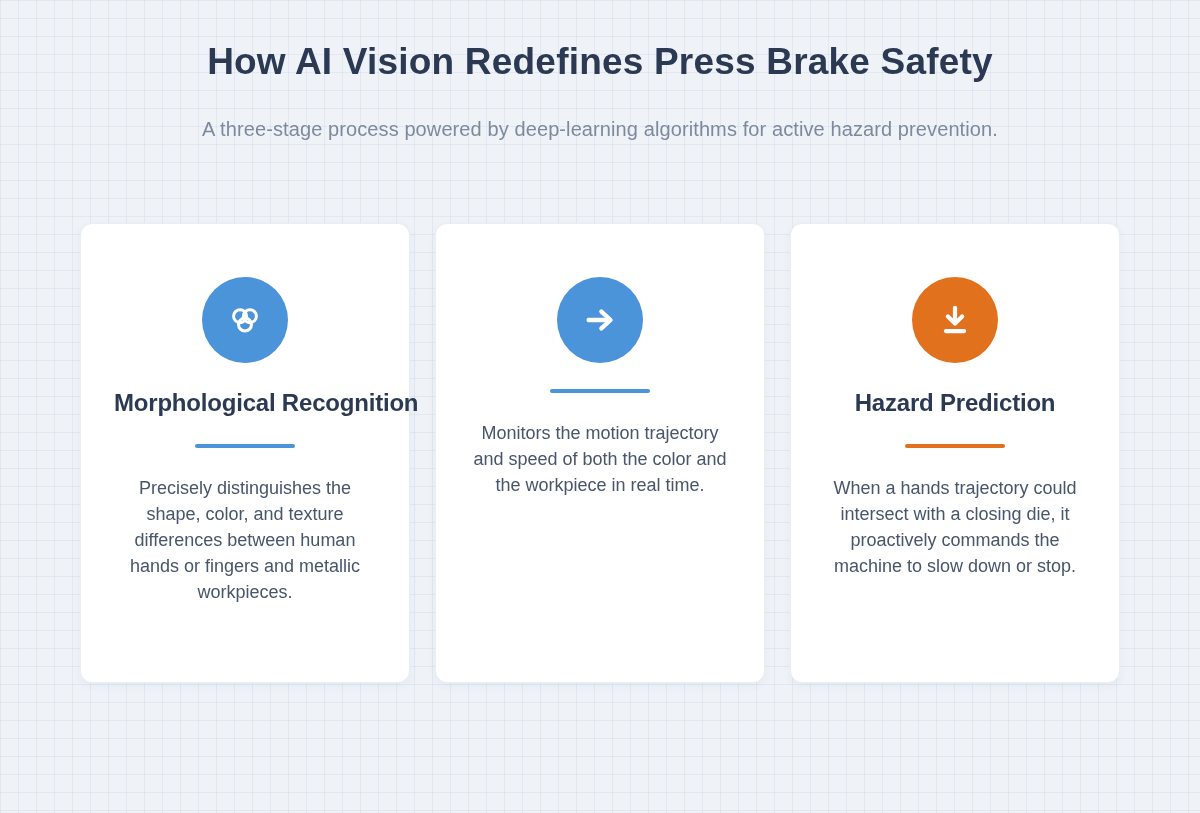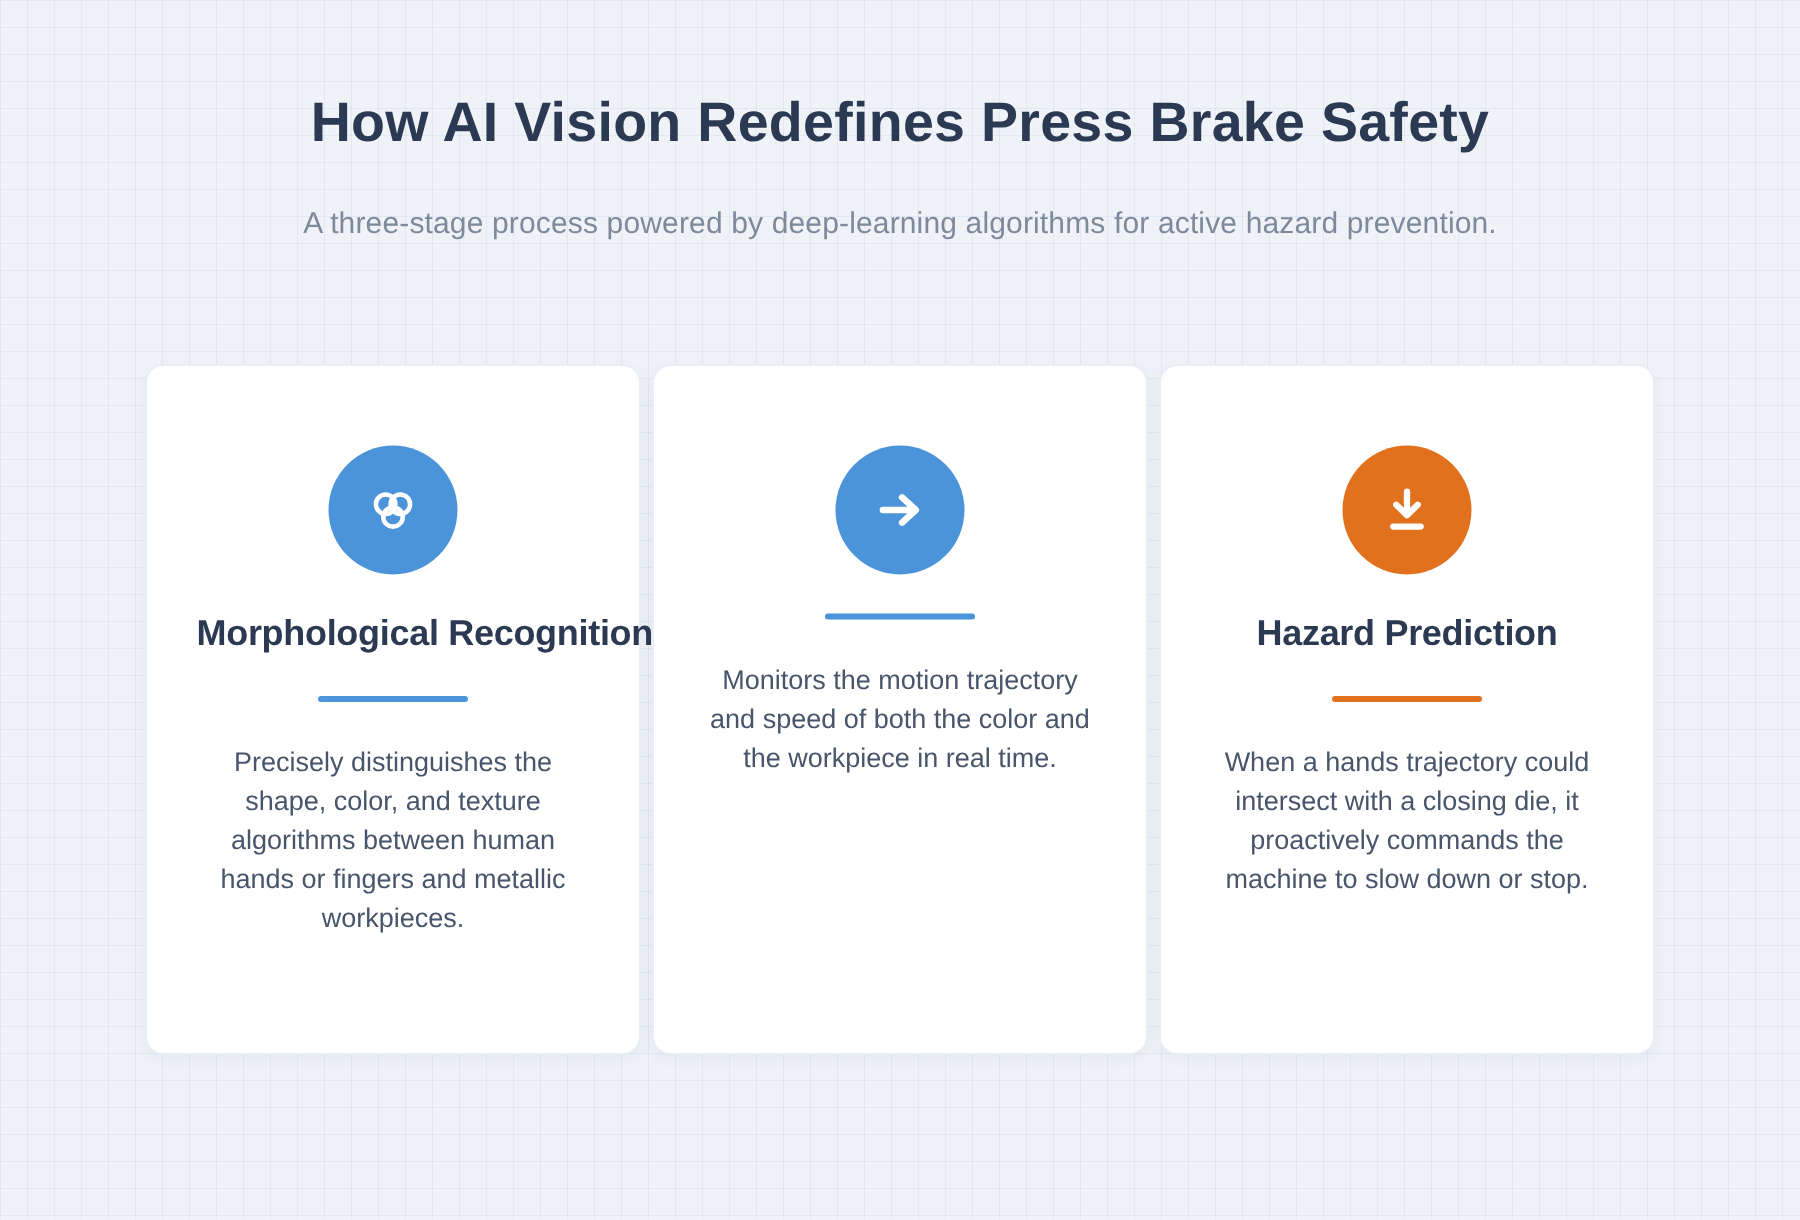--- a/index.html
+++ b/index.html
@@ -14,42 +14,42 @@
   body {
     background-color: #eff3f8;
     background-image:
       linear-gradient(to right, rgba(193,205,224,0.28) 1px, transparent 1px),
       linear-gradient(to bottom, rgba(193,205,224,0.28) 1px, transparent 1px);
     background-size: 18px 18px;
   }
 
   .header {
     text-align: center;
-    padding-top: 60px;
+    padding-top: 40px;
   }
 
   .page-title {
     font-size: 37px;
     font-weight: bold;
     color: #2b3a52;
     letter-spacing: 0.2px;
     line-height: 44px;
   }
 
   .page-subtitle {
     margin-top: 34px;
     font-size: 20px;
     color: #7e8a9c;
     letter-spacing: 0.1px;
   }
 
   .cards-row {
     display: flex;
     justify-content: center;
-    gap: 8px;
+    gap: 25px;
     margin-top: 82px;
   }
 
   .card {
     width: 330px;
     height: 460px;
     background: #ffffff;
     border: 1px solid #e9edf4;
     border-radius: 12px;
     box-shadow: 0 3px 10px rgba(40, 60, 100, 0.05);
@@ -115,21 +115,21 @@
       <span>
         <svg width="38" height="38" viewBox="0 0 24 24" fill="none" stroke="#ffffff" stroke-width="1.9" stroke-linecap="round" stroke-linejoin="round">
           <circle cx="8.9" cy="9.6" r="4.1"></circle>
           <circle cx="15.1" cy="9.6" r="4.1"></circle>
           <circle cx="12" cy="14.9" r="4.1"></circle>
         </svg>
       </span>
     </div>
     <div class="card-title">Morphological Recognition</div>
     <div class="divider blue"></div>
-    <div class="card-desc">Precisely distinguishes the shape, color, and texture algorithms between human hands or fingers and metallic workpieces.</div>
+    <div class="card-desc">Precisely distinguishes the shape, color, and texture differences between human hands or fingers and metallic workpieces.</div>
   </div>
 
   <div class="card">
     <div class="icon-circle blue">
       <span>
         <svg width="42" height="42" viewBox="0 0 24 24" fill="none" stroke="#ffffff" stroke-width="2.5" stroke-linecap="round" stroke-linejoin="round">
           <path d="M5.5 12h12"></path>
           <path d="M12.8 7.2l5.2 4.8-5.2 4.8"></path>
         </svg>
       </span>

